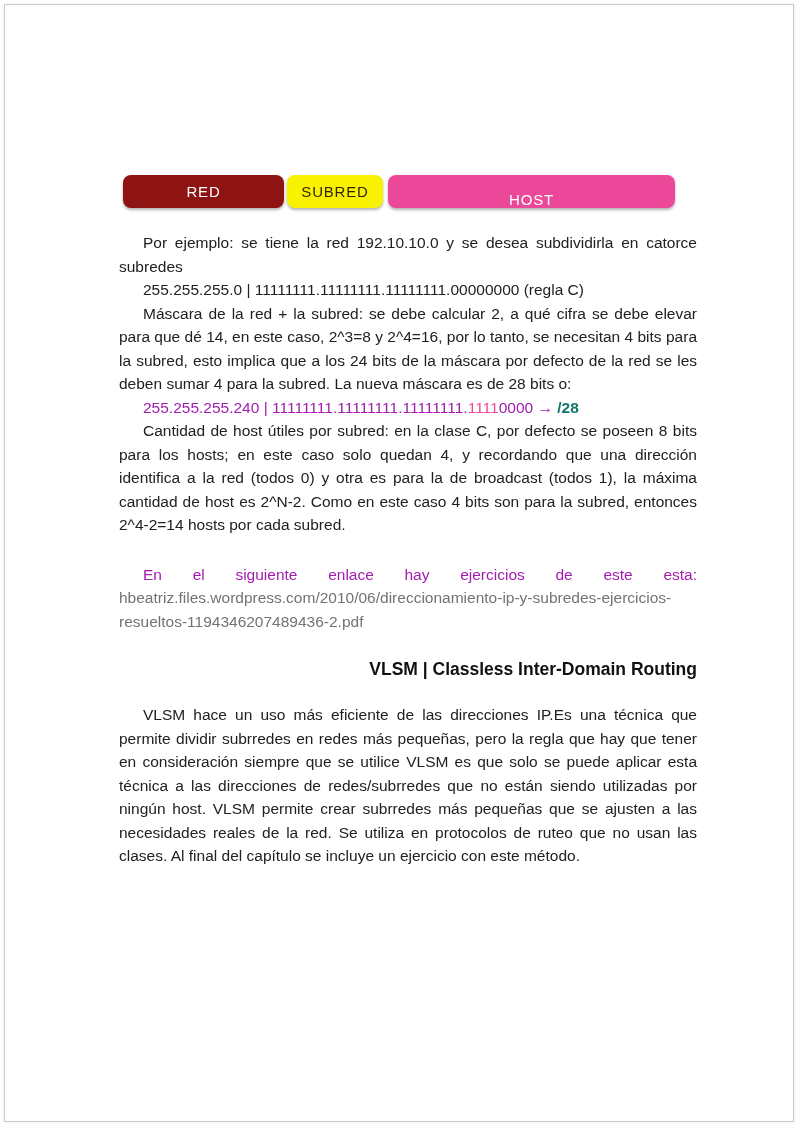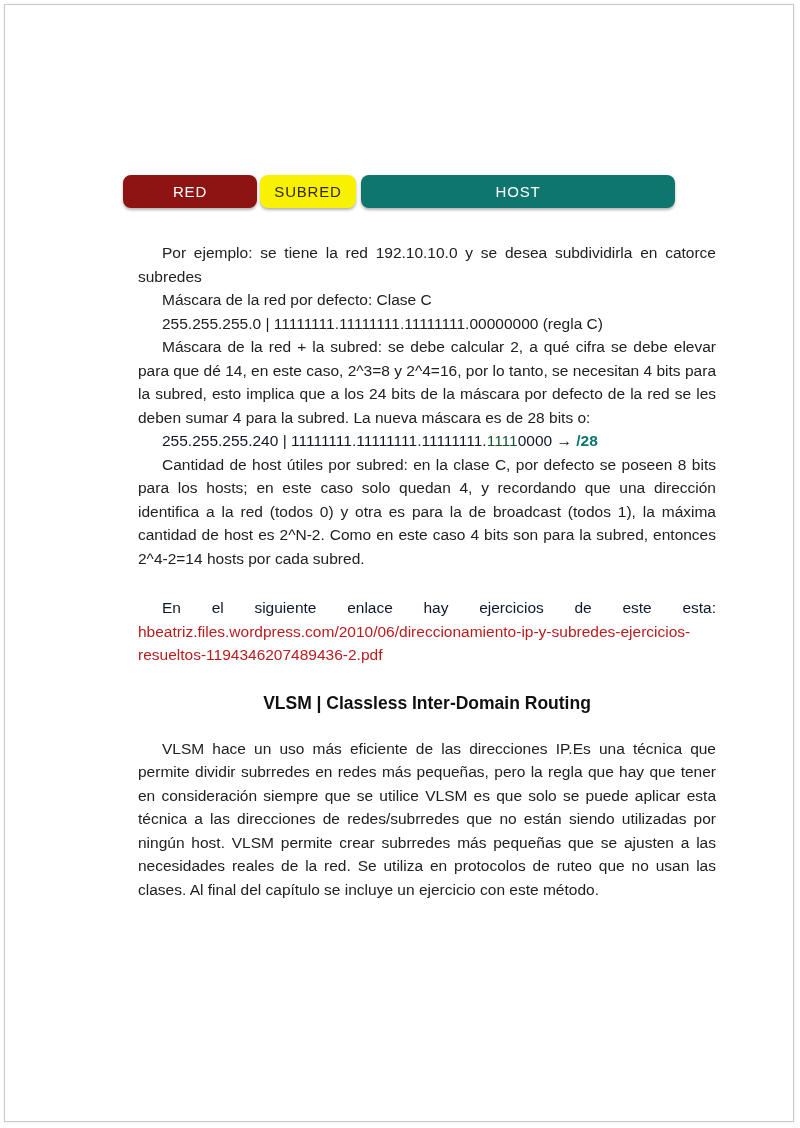--- a/index.html
+++ b/index.html
@@ -31,70 +31,68 @@
   .bar {
     border-radius: 8px;
     display: flex;
     align-items: center;
     justify-content: center;
     font-size: 15px;
     letter-spacing: 0.8px;
     box-shadow: 0 2px 3px rgba(0,0,0,0.3);
     box-sizing: border-box;
   }
-  .bar-red    { width: 134px; background: #8e1313; color: #ffffff; margin-right: 3px; }
+  .bar-red    { width: 161px; background: #8e1313; color: #ffffff; margin-right: 3px; }
   .bar-yellow { width: 96px;  background: #f8f200; color: #332600; margin-right: 5px; }
-  .bar-host   { flex: 1;      background: #0f766e; color: #ffffff; }
+  .bar-host   { flex: 1;      background: #ec4899; color: #ffffff; align-items: flex-end; }
   
   .content {
     position: absolute;
-    left: 114px; top: 236px;
+    left: 114px; top: 226px;
     width: 578px;
     font-size: 15.5px;
     line-height: 23.5px;
     color: #212121;
     text-align: justify;
-    margin-left: 19px;
   }
   .para { margin: 0; text-indent: 24px; }
   .para-gap { margin-top: 26px; }
   .doc-heading {
     font-size: 17.5px;
     line-height: 24px;
     font-weight: bold;
     color: #111111;
-    text-align: center;
+    text-align: right;
     margin: 24px 0 22px 0;
   }
   .doc-heading.cidr { margin-top: 26px; margin-bottom: 0; }
-  .seg-normal { color: #0f172a; }
-  .seg-blue { color: #14532d; }
+  .seg-normal { color: #a21caf; }
+  .seg-blue { color: #ec4899; }
   .seg-blue-bold { color: #0f766e; font-weight: bold; }
-  .seg-link { color: #b91c1c; cursor: pointer; }
+  .seg-link { color: #737373; cursor: pointer; }
 </style>
 </head>
 <body>
 
 <div class="page">
 
   <div class="bars">
     <div class="bar bar-red">
       <span>RED</span>
     </div>
     <div class="bar bar-yellow">
       <span>SUBRED</span>
     </div>
     <div class="bar bar-host">
       <span>HOST</span>
     </div>
   </div>
 
   <div class="content">
     <p class="para">Por ejemplo: se tiene la red 192.10.10.0 y se desea subdividirla en catorce subredes</p>
-    <p class="para">Máscara de la red por defecto: Clase C</p>
     <p class="para">255.255.255.0 | 11111111.11111111.11111111.00000000 (regla C)</p>
     <p class="para">Máscara de la red + la subred: se debe calcular 2, a qué cifra se debe elevar para que dé 14, en este caso, 2^3=8 y 2^4=16, por lo tanto, se necesitan 4 bits para la subred, esto implica que a los 24 bits de la máscara por defecto de la red se les deben sumar 4 para la subred. La nueva máscara es de 28 bits o:</p>
     <p class="para"><span class="seg-normal">255.255.255.240 | 11111111.11111111.11111111.</span><span class="seg-blue">1111</span><span class="seg-normal">0000 → </span><span class="seg-blue-bold">/28</span></p>
     <p class="para">Cantidad de host útiles por subred: en la clase C, por defecto se poseen 8 bits para los hosts; en este caso solo quedan 4, y recordando que una dirección identifica a la red (todos 0) y otra es para la de broadcast (todos 1), la máxima cantidad de host es 2^N-2. Como en este caso 4 bits son para la subred, entonces 2^4-2=14 hosts por cada subred.</p>
     <p class="para para-gap"><span class="seg-normal">En el siguiente enlace hay ejercicios de este esta: </span><span class="seg-link">hbeatriz.files.wordpress.com/2010/06/direccionamiento-ip-y-subredes-ejercicios-resueltos-1194346207489436-2.pdf</span></p>
     <h2 class="doc-heading">VLSM | Classless Inter-Domain Routing</h2>
     <p class="para">VLSM hace un uso más eficiente de las direcciones IP.Es una técnica que permite dividir subrredes en redes más pequeñas, pero la regla que hay que tener en consideración siempre que se utilice VLSM es que solo se puede aplicar esta técnica a las direcciones de redes/subrredes que no están siendo utilizadas por ningún host. VLSM permite crear subrredes más pequeñas que se ajusten a las necesidades reales de la red. Se utiliza en protocolos de ruteo que no usan las clases. Al final del capítulo se incluye un ejercicio con este método.</p>
   </div>
 
 </div>

